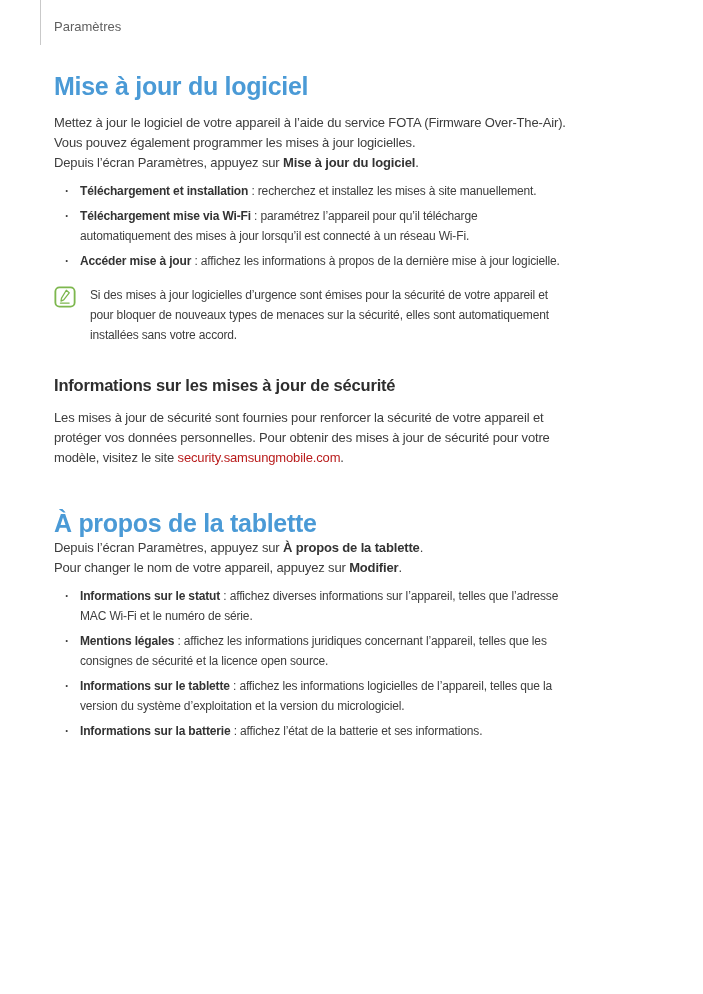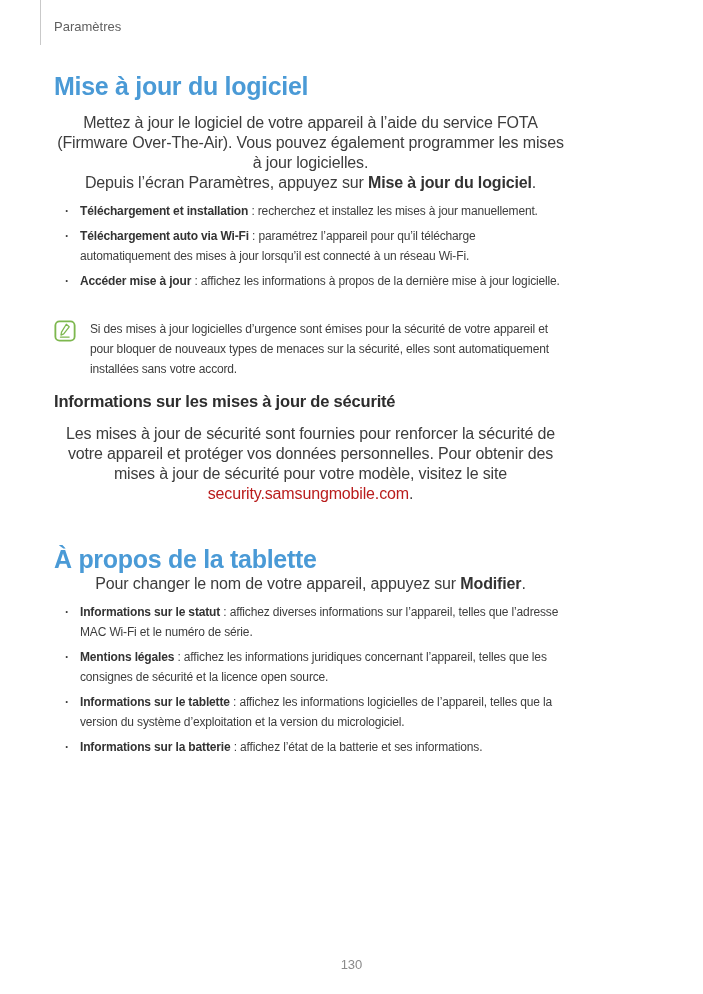--- a/index.html
+++ b/index.html
@@ -19,40 +19,40 @@
   .running-header{
     font-size:13px;line-height:16px;color:#5f5f5f;letter-spacing:0;
   }
   h1{
     margin:36px 0 0 0;
     font-size:25px;line-height:30px;font-weight:bold;
     color:#4a9ad6;letter-spacing:-0.3px;
   }
   h1.about{margin-top:40px;}
   h2{
-    margin:12px 0 0 0;
+    margin:30px 0 0 0;
     font-size:16.5px;line-height:21px;font-weight:bold;color:#2e2e2e;
     letter-spacing:-0.2px;
   }
   p{
-    margin:0;font-size:16px;line-height:20px;letter-spacing:-0.15px;text-align:center;
+    margin:0;font-size:13px;line-height:20px;letter-spacing:-0.15px;
   }
   p.intro{margin-top:12px;}
   p.step{}
   b{color:#333333;}
   .bullets{margin:8px 0 0 0;padding:0;list-style:none;}
   .bullets li{
     display:flex;margin-top:5px;font-size:12px;line-height:20px;letter-spacing:-0.15px;
   }
   .bullet-marker{
     flex:0 0 26px;text-align:center;color:#3d3d3d;font-weight:bold;
   }
   .bullet-text{flex:1;}
   .note{
-    display:flex;margin-top:28px;align-items:flex-start;justify-content:center;
+    display:flex;margin-top:14px;align-items:flex-start;justify-content:center;
   }
   .note-icon-box{
     flex:0 0 36px;padding-top:1px;
   }
   .note-text{
     flex:1;font-size:12px;line-height:20px;letter-spacing:-0.15px;
   }
   a.link{color:#b91c1c;text-decoration:none;cursor:pointer;}
   .footer{
     position:absolute;left:0;bottom:22px;width:703px;text-align:center;
@@ -68,25 +68,25 @@
 
   <h1>Mise à jour du logiciel</h1>
 
   <p class="intro">Mettez à jour le logiciel de votre appareil à l’aide du service FOTA (Firmware Over-The-Air). Vous pouvez également programmer les mises à jour logicielles.</p>
 
   <p class="step"><span>Depuis l’écran Paramètres, appuyez sur </span><b>Mise à jour du logiciel</b><span>.</span></p>
 
   <ul class="bullets">
     <li>
       <span class="bullet-marker">·</span>
-      <span class="bullet-text"><b>Téléchargement et installation</b><span> : recherchez et installez les mises à jour manuellement.</span></span>
+      <span class="bullet-text"><b>Téléchargement et installation</b><span> : recherchez et installez les mises à site manuellement.</span></span>
     </li>
     <li>
       <span class="bullet-marker">·</span>
-      <span class="bullet-text"><b>Téléchargement auto via Wi-Fi</b><span> : paramétrez l’appareil pour qu’il télécharge automatiquement des mises à jour lorsqu’il est connecté à un réseau Wi-Fi.</span></span>
+      <span class="bullet-text"><b>Téléchargement mise via Wi-Fi</b><span> : paramétrez l’appareil pour qu’il télécharge automatiquement des mises à jour lorsqu’il est connecté à un réseau Wi-Fi.</span></span>
     </li>
     <li>
       <span class="bullet-marker">·</span>
       <span class="bullet-text"><b>Accéder mise à jour</b><span> : affichez les informations à propos de la dernière mise à jour logicielle.</span></span>
     </li>
   </ul>
 
   <div class="note">
     <span class="note-icon-box">
       <svg width="22" height="22" viewBox="0 0 24 24" fill="none">
@@ -99,20 +99,21 @@
   </div>
 
   <h2>Informations sur les mises à jour de sécurité</h2>
 
   <p class="intro"><span>Les mises à jour de sécurité sont fournies pour renforcer la sécurité de votre appareil et protéger vos données personnelles. Pour obtenir des mises à jour de sécurité pour votre modèle, visitez le site </span><a class="link">security.samsungmobile.com</a><span>.</span></p>
 
 
   <h1 class="about">À propos de la tablette</h1>
 
 
+  <p class="step"><span>Depuis l’écran Paramètres, appuyez sur </span><b>À propos de la tablette</b><span>.</span></p>
 
   <p class="step"><span>Pour changer le nom de votre appareil, appuyez sur </span><b>Modifier</b><span>.</span></p>
 
   <ul class="bullets">
     <li>
       <span class="bullet-marker">·</span>
       <span class="bullet-text"><b>Informations sur le statut</b><span> : affichez diverses informations sur l’appareil, telles que l’adresse MAC Wi-Fi et le numéro de série.</span></span>
     </li>
     <li>
       <span class="bullet-marker">·</span>
@@ -121,14 +122,13 @@
     <li>
       <span class="bullet-marker">·</span>
       <span class="bullet-text"><b>Informations sur le tablette</b><span> : affichez les informations logicielles de l’appareil, telles que la version du système d’exploitation et la version du micrologiciel.</span></span>
     </li>
     <li>
       <span class="bullet-marker">·</span>
       <span class="bullet-text"><b>Informations sur la batterie</b><span> : affichez l’état de la batterie et ses informations.</span></span>
     </li>
   </ul>
 
-  <div class="footer">130</div>
 </div>
 
 </body></html>

